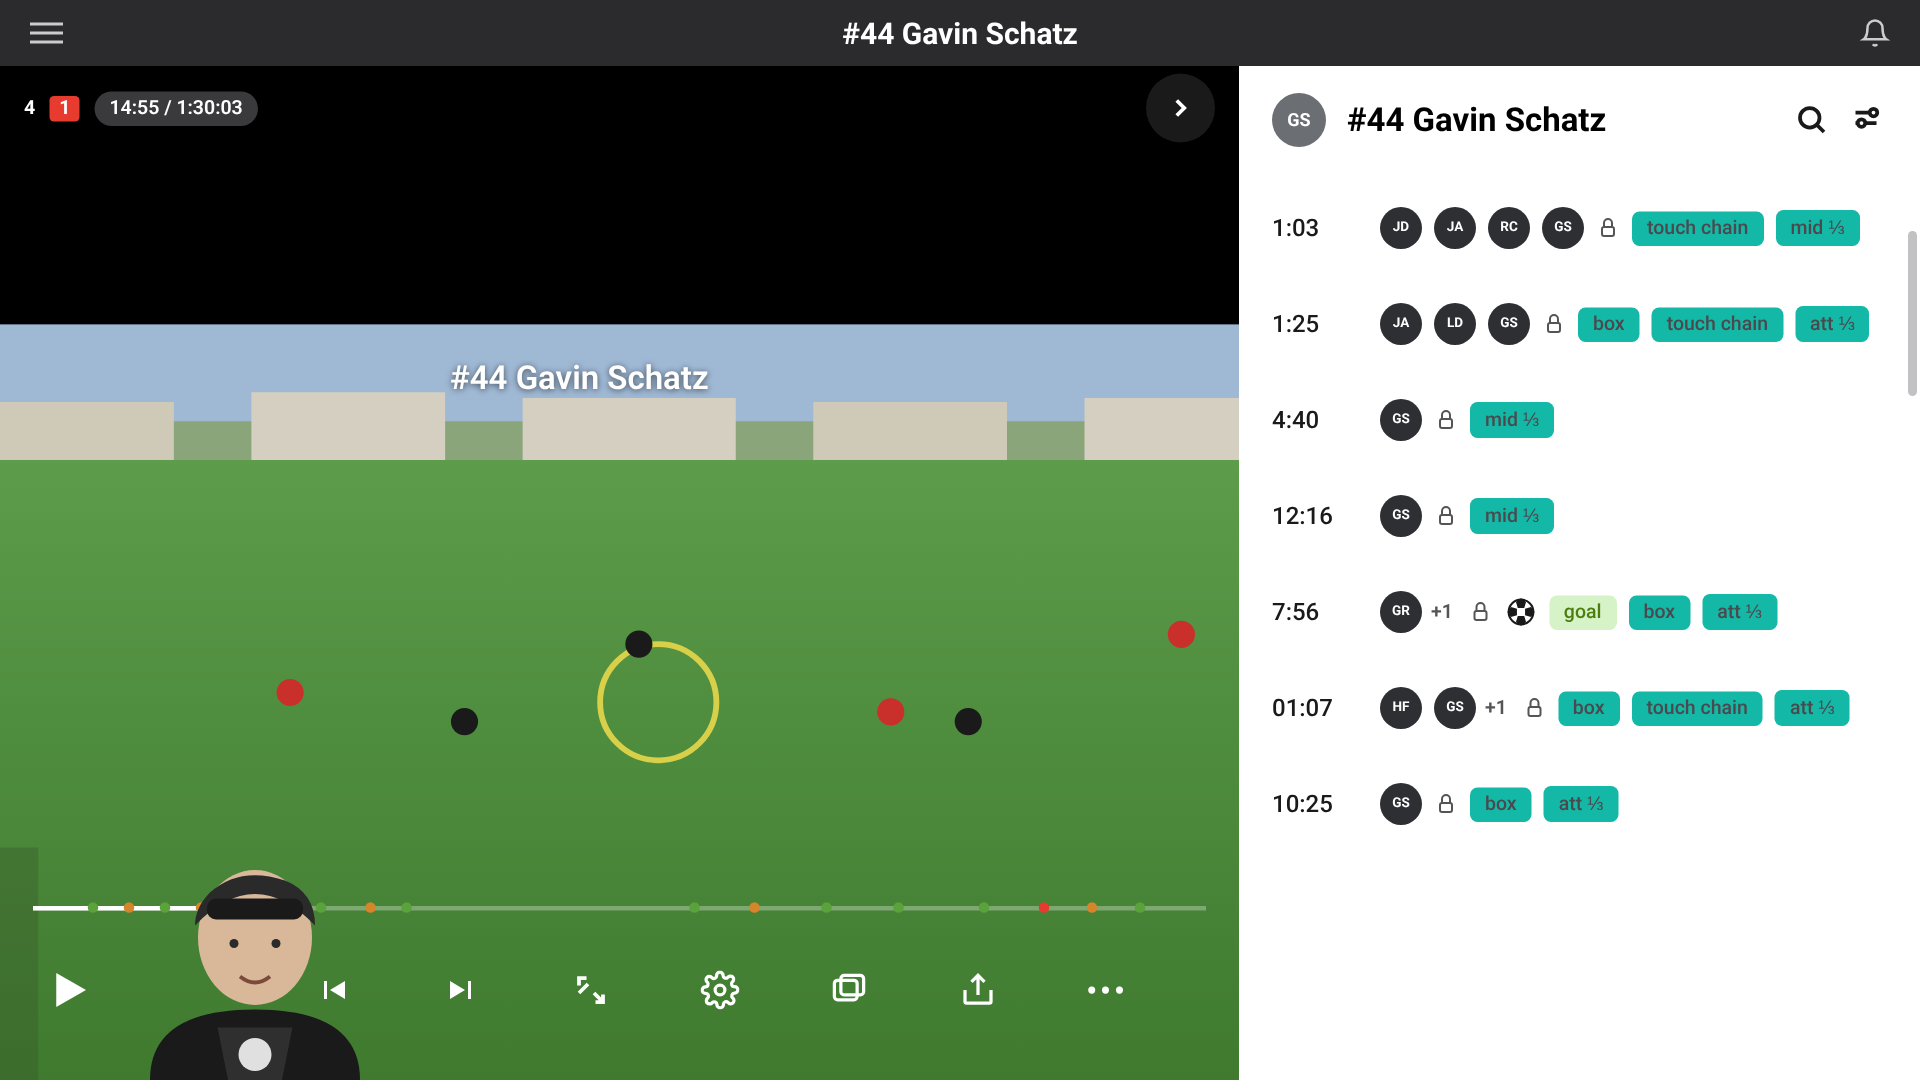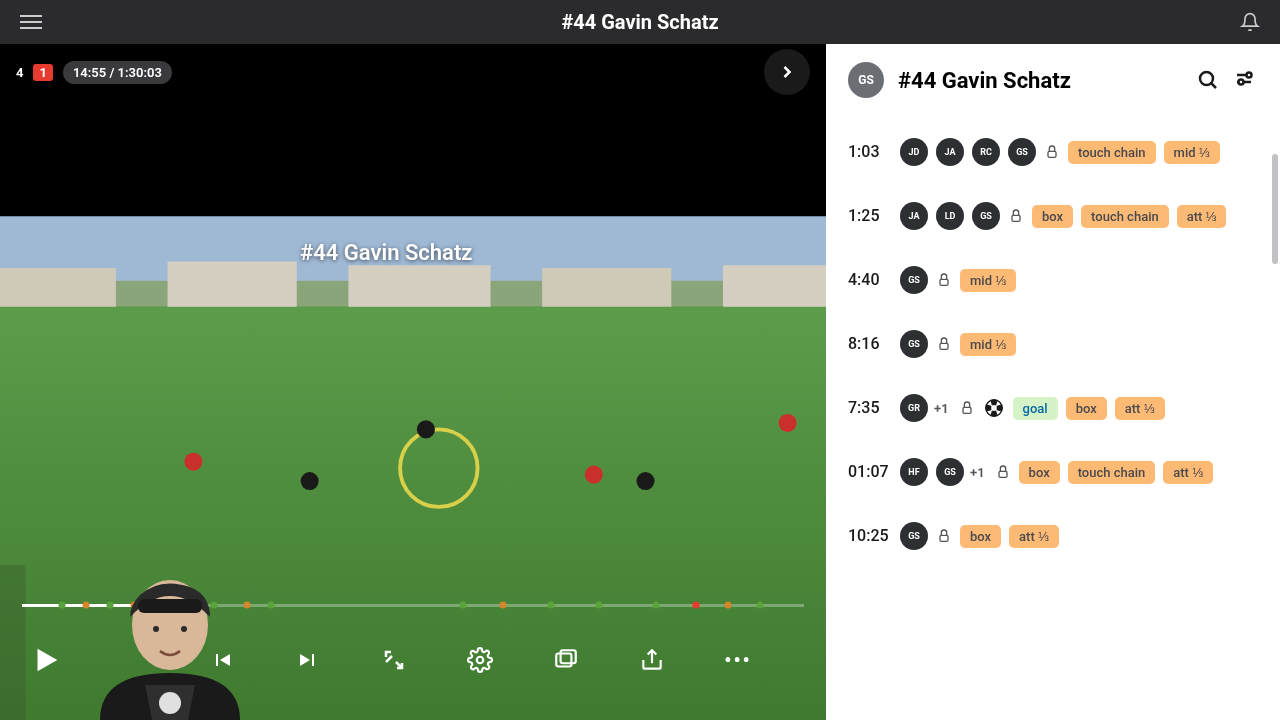--- a/index.html
+++ b/index.html
@@ -29,28 +29,28 @@
   .ctrl-buttons { display: flex; align-items: center; gap: 54px; padding: 20px 14px 0; }
   .ctrl-btn { width: 32px; height: 32px; color: #fff; cursor: pointer; display: flex; align-items: center; justify-content: center; }
   .play-large { width: 40px; height: 40px; }
   .webcam { position: absolute; bottom: 0; left: 60px; width: 200px; height: 165px; }
   .side-panel { width: 454px; background: #fff; display: flex; flex-direction: column; }
   .side-header { display: flex; align-items: center; gap: 14px; padding: 18px 22px 22px; }
   .side-avatar { width: 36px; height: 36px; border-radius: 50%; background: #6b6e73; color: #fff; display: flex; align-items: center; justify-content: center; font-size: 12px; font-weight: 700; }
   .side-title { font-size: 22px; font-weight: 700; flex: 1; }
   .side-icon { width: 24px; height: 24px; cursor: pointer; }
   .event-list { flex: 1; overflow-y: auto; padding: 0 22px 20px; margin-right: 4px; }
-  .event-row { display: flex; padding: 18px 0; align-items: flex-start; }
+  .event-row { display: flex; gap: 20px; padding: 18px 0; align-items: flex-start; }
   .event-time { width: 52px; font-size: 16px; color: #1a1a1a; font-weight: 500; padding-top: 4px; }
   .event-content { flex: 1; display: flex; flex-wrap: wrap; gap: 8px; align-items: center; }
   .chip-avatar { width: 28px; height: 28px; border-radius: 50%; background: #2d2f33; color: #fff; display: inline-flex; align-items: center; justify-content: center; font-size: 9px; font-weight: 700; }
   .plus-count { font-size: 13px; color: #555; font-weight: 600; margin-left: -2px; margin-right: 2px; }
   .lock-icon { width: 16px; height: 20px; color: #555; }
-  .tag { background: #fdba74; color: #4a4a4e; font-size: 13px; padding: 4px 10px; border-radius: 5px; font-weight: 500; white-space: nowrap; }
-  .tag.goal { background: #d6f2c7; color: #0369a1; }
+  .tag { background: #14b8a6; color: #4a4a4e; font-size: 13px; padding: 4px 10px; border-radius: 5px; font-weight: 500; white-space: nowrap; }
+  .tag.goal { background: #d6f2c7; color: #4d7c0f; }
   .ball-icon { width: 22px; height: 22px; }
   .scrollbar { position: absolute; right: 2px; top: 110px; width: 6px; height: 110px; background: #c2c2c4; border-radius: 3px; }
 </style>
 </head>
 <body>
 
 <div class="app">
   <div class="topbar">
     <div class="hamburger">
       <span></span>
@@ -238,32 +238,32 @@
             <div class="event-content">
               <span class="chip-avatar">GS</span>
               <svg class="lock-icon" viewBox="0 0 24 24" fill="none" stroke="#555" stroke-width="2">
                 <rect x="6" y="11" width="12" height="9" rx="2"></rect>
                 <path d="M8 11V7a4 4 0 118 0v4"></path>
               </svg>
               <span class="tag">mid ⅓</span>
             </div>
           </div>
           <div class="event-row">
-            <div class="event-time">8:16</div>
+            <div class="event-time">12:16</div>
             <div class="event-content">
               <span class="chip-avatar">GS</span>
               <svg class="lock-icon" viewBox="0 0 24 24" fill="none" stroke="#555" stroke-width="2">
                 <rect x="6" y="11" width="12" height="9" rx="2"></rect>
                 <path d="M8 11V7a4 4 0 118 0v4"></path>
               </svg>
               <span class="tag">mid ⅓</span>
             </div>
           </div>
           <div class="event-row">
-            <div class="event-time">7:35</div>
+            <div class="event-time">7:56</div>
             <div class="event-content">
               <span class="chip-avatar">GR</span>
               <span class="plus-count">+1</span>
               <svg class="lock-icon" viewBox="0 0 24 24" fill="none" stroke="#555" stroke-width="2">
                 <rect x="6" y="11" width="12" height="9" rx="2"></rect>
                 <path d="M8 11V7a4 4 0 118 0v4"></path>
               </svg>
               <svg class="ball-icon" viewBox="0 0 24 24" fill="none" stroke="#1a1a1a" stroke-width="1.5">
                 <circle cx="12" cy="12" r="9"></circle>
                 <path d="M12 3l2.8 2-1 3.3-3.6 0-1-3.3zM12 21l-2.8-2 1-3.3 3.6 0 1 3.3zM3 12l2-2.8 3.3 1 0 3.6-3.3 1zM21 12l-2 2.8-3.3-1 0-3.6 3.3-1z" fill="#1a1a1a"></path>

